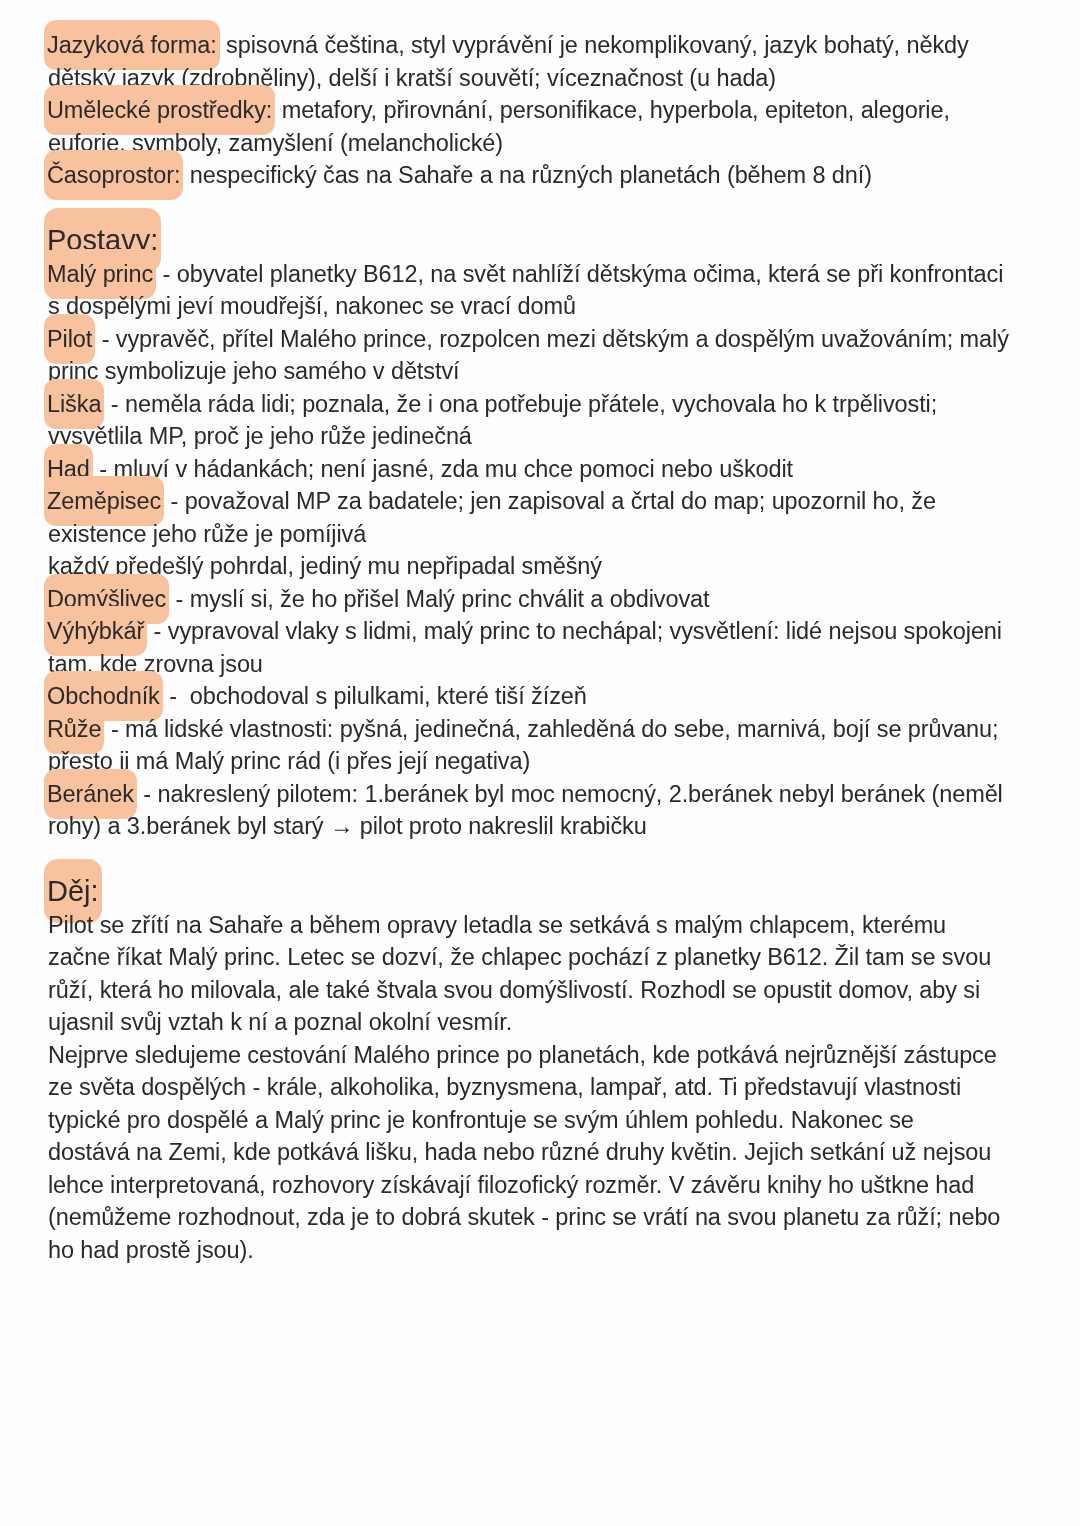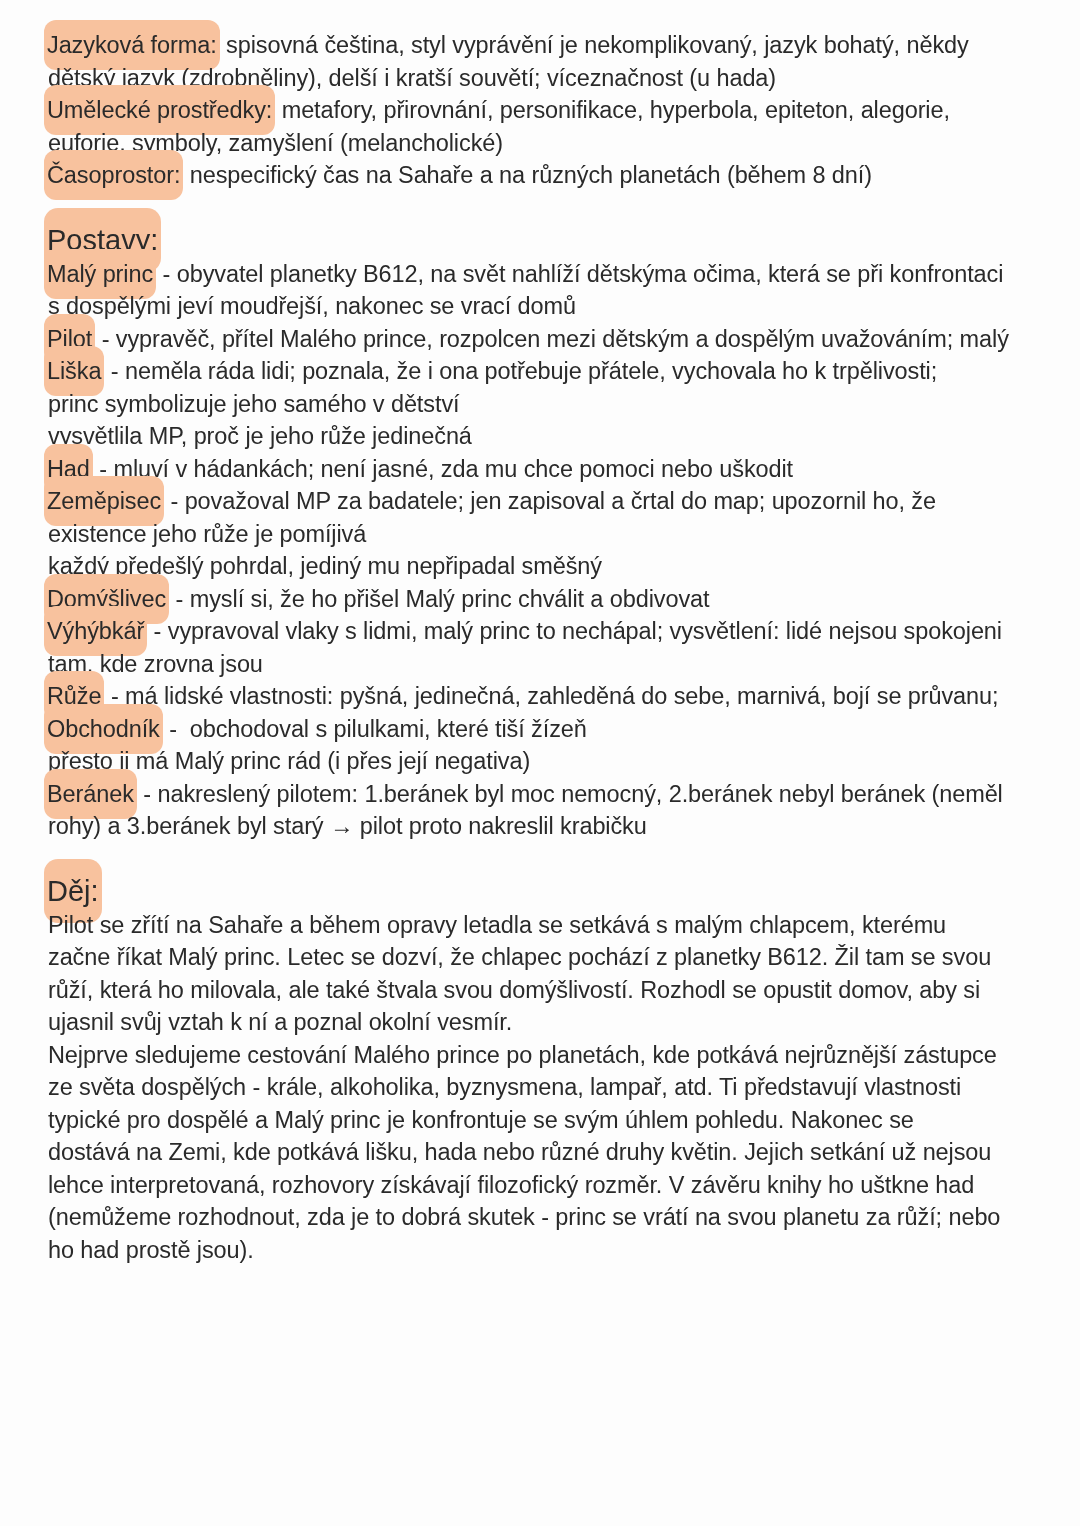--- a/index.html
+++ b/index.html
@@ -57,32 +57,32 @@
     <div class="line">euforie, symboly, zamyšlení (melancholické)</div>
 
     <div class="line"><span class="hl">Časoprostor:</span><span> nespecifický čas na Sahaře a na různých planetách (během 8 dní)</span></div>
   </div>
 
   <div class="heading"><span class="hl-h">Postavy:</span></div>
   <div class="section" id="characters">
       <div class="line"><span class="hl">Malý princ</span><span style="white-space: pre;"> - </span><span>obyvatel planetky B612, na svět nahlíží dětskýma očima, která se při konfrontaci</span></div>
       <div class="line">s dospělými jeví moudřejší, nakonec se vrací domů</div>
       <div class="line"><span class="hl">Pilot</span><span style="white-space: pre;"> - </span><span>vypravěč, přítel Malého prince, rozpolcen mezi dětským a dospělým uvažováním; malý</span></div>
+      <div class="line">princ symbolizuje jeho samého v dětství</div>
       <div class="line"><span class="hl">Liška</span><span style="white-space: pre;"> - </span><span>neměla ráda lidi; poznala, že i ona potřebuje přátele, vychovala ho k trpělivosti;</span></div>
-      <div class="line">princ symbolizuje jeho samého v dětství</div>
       <div class="line">vysvětlila MP, proč je jeho růže jedinečná</div>
       <div class="line"><span class="hl">Had</span><span style="white-space: pre;"> - </span><span>mluví v hádankách; není jasné, zda mu chce pomoci nebo uškodit</span></div>
       <div class="line"><span class="hl">Zeměpisec</span><span style="white-space: pre;"> - </span><span>považoval MP za badatele; jen zapisoval a črtal do map; upozornil ho, že</span></div>
       <div class="line">existence jeho růže je pomíjivá</div>
       <div class="line">každý předešlý pohrdal, jediný mu nepřipadal směšný</div>
       <div class="line"><span class="hl">Domýšlivec</span><span style="white-space: pre;"> - </span><span>myslí si, že ho přišel Malý princ chválit a obdivovat</span></div>
       <div class="line"><span class="hl">Výhýbkář</span><span style="white-space: pre;"> - </span><span>vypravoval vlaky s lidmi, malý princ to nechápal; vysvětlení: lidé nejsou spokojeni</span></div>
       <div class="line">tam, kde zrovna jsou</div>
+      <div class="line"><span class="hl">Obchodník</span><span style="white-space: pre;"> -  </span><span>obchodoval s pilulkami, které tiší žízeň</span></div>
       <div class="line"><span class="hl">Růže</span><span style="white-space: pre;"> - </span><span>má lidské vlastnosti: pyšná, jedinečná, zahleděná do sebe, marnivá, bojí se průvanu;</span></div>
-      <div class="line"><span class="hl">Obchodník</span><span style="white-space: pre;"> -  </span><span>obchodoval s pilulkami, které tiší žízeň</span></div>
       <div class="line">přesto ji má Malý princ rád (i přes její negativa)</div>
       <div class="line"><span class="hl">Beránek</span><span style="white-space: pre;"> - </span><span>nakreslený pilotem: 1.beránek byl moc nemocný, 2.beránek nebyl beránek (neměl</span></div>
       <div class="line">rohy) a 3.beránek byl starý → pilot proto nakreslil krabičku</div>
     </div>
 
   <div class="heading"><span class="hl-h">Děj:</span></div>
   <div class="section" id="dej-lines">
       <div class="line">Pilot se zřítí na Sahaře a během opravy letadla se setkává s malým chlapcem, kterému</div>
       <div class="line">začne říkat Malý princ. Letec se dozví, že chlapec pochází z planetky B612. Žil tam se svou</div>
       <div class="line">růží, která ho milovala, ale také štvala svou domýšlivostí. Rozhodl se opustit domov, aby si</div>

